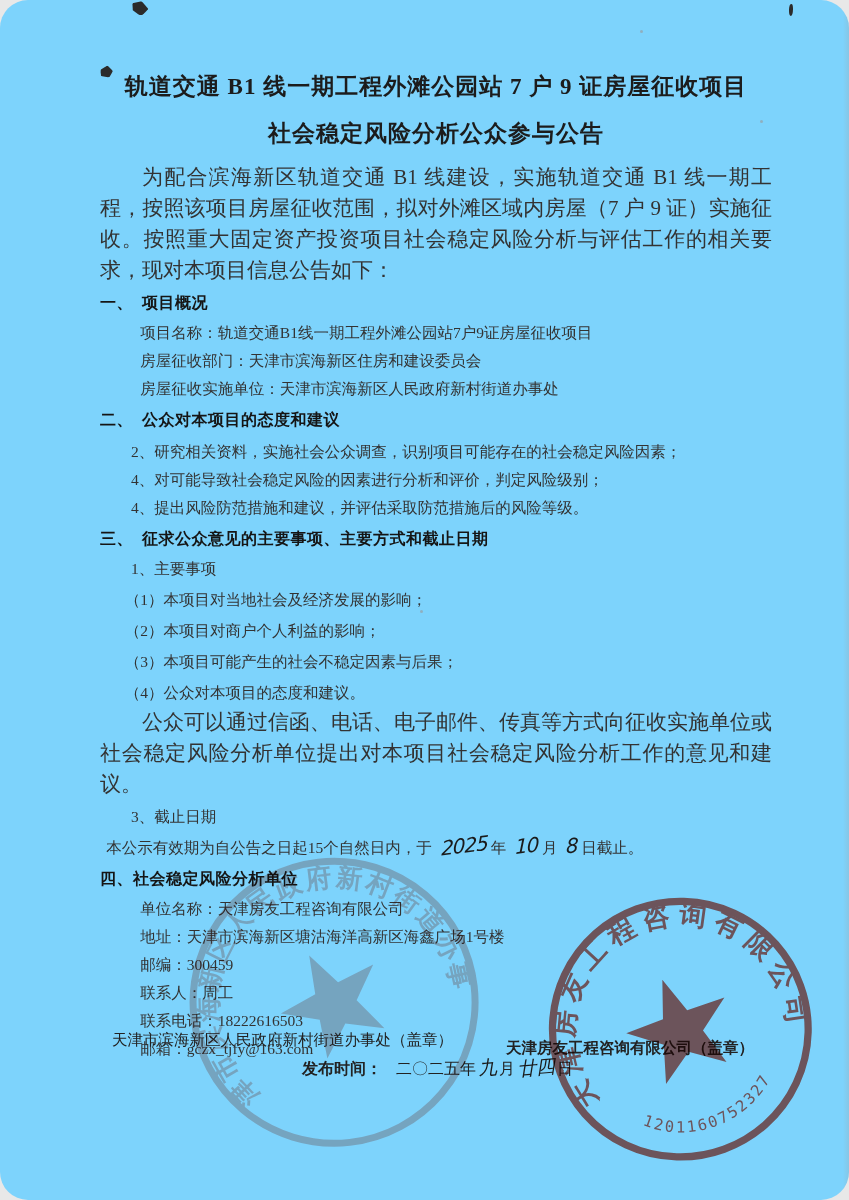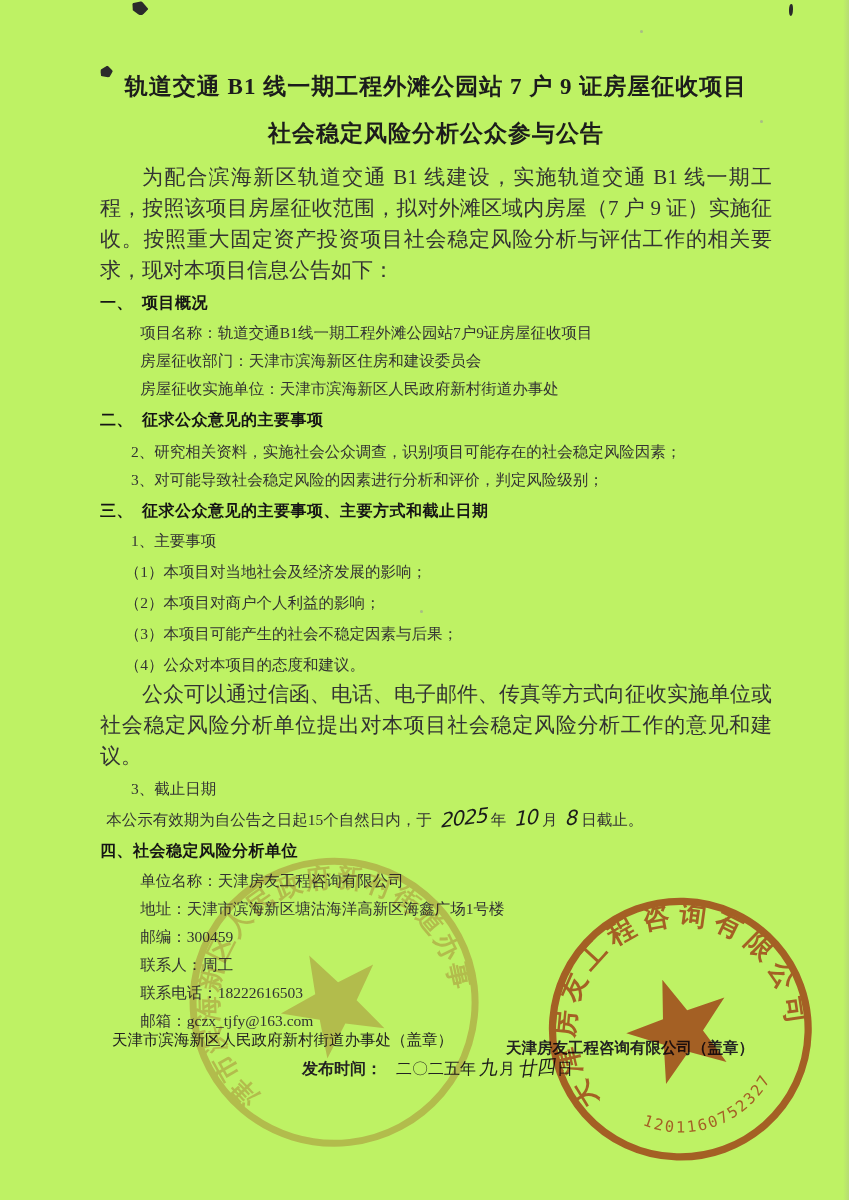--- a/index.html
+++ b/index.html
@@ -1,19 +1,19 @@
 <!DOCTYPE html>
 <html><head>
 <meta charset="utf-8">
 <style>
   html,body { margin:0; padding:0; background:#e8e8e8; }
   .page {
     position:relative; width:849px; height:1200px; margin:0 auto;
-    background:#bef264; overflow:hidden;
-    font-family:"Liberation Serif","DejaVu Serif",serif; color:#2e2e2e;
+    background:#7dd3fc; overflow:hidden;
+    font-family:"Liberation Serif","DejaVu Serif",serif; color:#2e2e2e;border-radius:28px;
   }
   .page::after { 
     content:""; position:absolute; top:0; right:0; width:6px; height:100%;
     background:linear-gradient(to left, rgba(160,160,160,.25), rgba(160,160,160,0));
     pointer-events:none;
   }
   .content { position:absolute; left:100px; top:70px; width:672px; }
   .doc-title {
     font-size:23px; font-weight:bold; text-align:center; color:#1c1c1c;
     line-height:34px; margin:0 0 13px 0; letter-spacing:1px;
@@ -74,23 +74,24 @@
     <h1 class="doc-title">轨道交通 B1 线一期工程外滩公园站 7 户 9 证房屋征收项目</h1>
     <h1 class="doc-title" style="margin-bottom:11px;">社会稳定风险分析公众参与公告</h1>
 
     <p class="para indent2">为配合滨海新区轨道交通 B1 线建设，实施轨道交通 B1 线一期工程，按照该项目房屋征收范围，拟对外滩区域内房屋（7 户 9 证）实施征收。按照重大固定资产投资项目社会稳定风险分析与评估工作的相关要求，现对本项目信息公告如下：</p>
 
     <div class="sec-heading">一、  项目概况</div>
     <p class="item ind26">项目名称：轨道交通B1线一期工程外滩公园站7户9证房屋征收项目</p>
     <p class="item ind26">房屋征收部门：天津市滨海新区住房和建设委员会</p>
     <p class="item ind26">房屋征收实施单位：天津市滨海新区人民政府新村街道办事处</p>
 
-    <div class="sec-heading">二、  征求公众意见的主要事项</div>
+    <div class="sec-heading">二、  公众对本项目的态度和建议</div>
     <p class="item ind20 gap-s">2、研究相关资料，实施社会公众调查，识别项目可能存在的社会稳定风险因素；</p>
-    <p class="item ind20">3、对可能导致社会稳定风险的因素进行分析和评价，判定风险级别；</p>
+    <p class="item ind20">4、对可能导致社会稳定风险的因素进行分析和评价，判定风险级别；</p>
+    <p class="item ind20">4、提出风险防范措施和建议，并评估采取防范措施后的风险等级。</p>
 
     <div class="sec-heading">三、  征求公众意见的主要事项、主要方式和截止日期</div>
     <p class="item ind20">1、主要事项</p>
     <p class="item ind16 gap-s">（1）本项目对当地社会及经济发展的影响；</p>
     <p class="item ind16 gap-s">（2）本项目对商户个人利益的影响；</p>
     <p class="item ind16 gap-s">（3）本项目可能产生的社会不稳定因素与后果；</p>
     <p class="item ind16 gap-s">（4）公众对本项目的态度和建议。</p>
     <p class="para indent2">公众可以通过信函、电话、电子邮件、传真等方式向征收实施单位或社会稳定风险分析单位提出对本项目社会稳定风险分析工作的意见和建议。</p>
     <p class="item ind20 gap-s">3、截止日期</p>
     <p class="item deadline gap-s">

